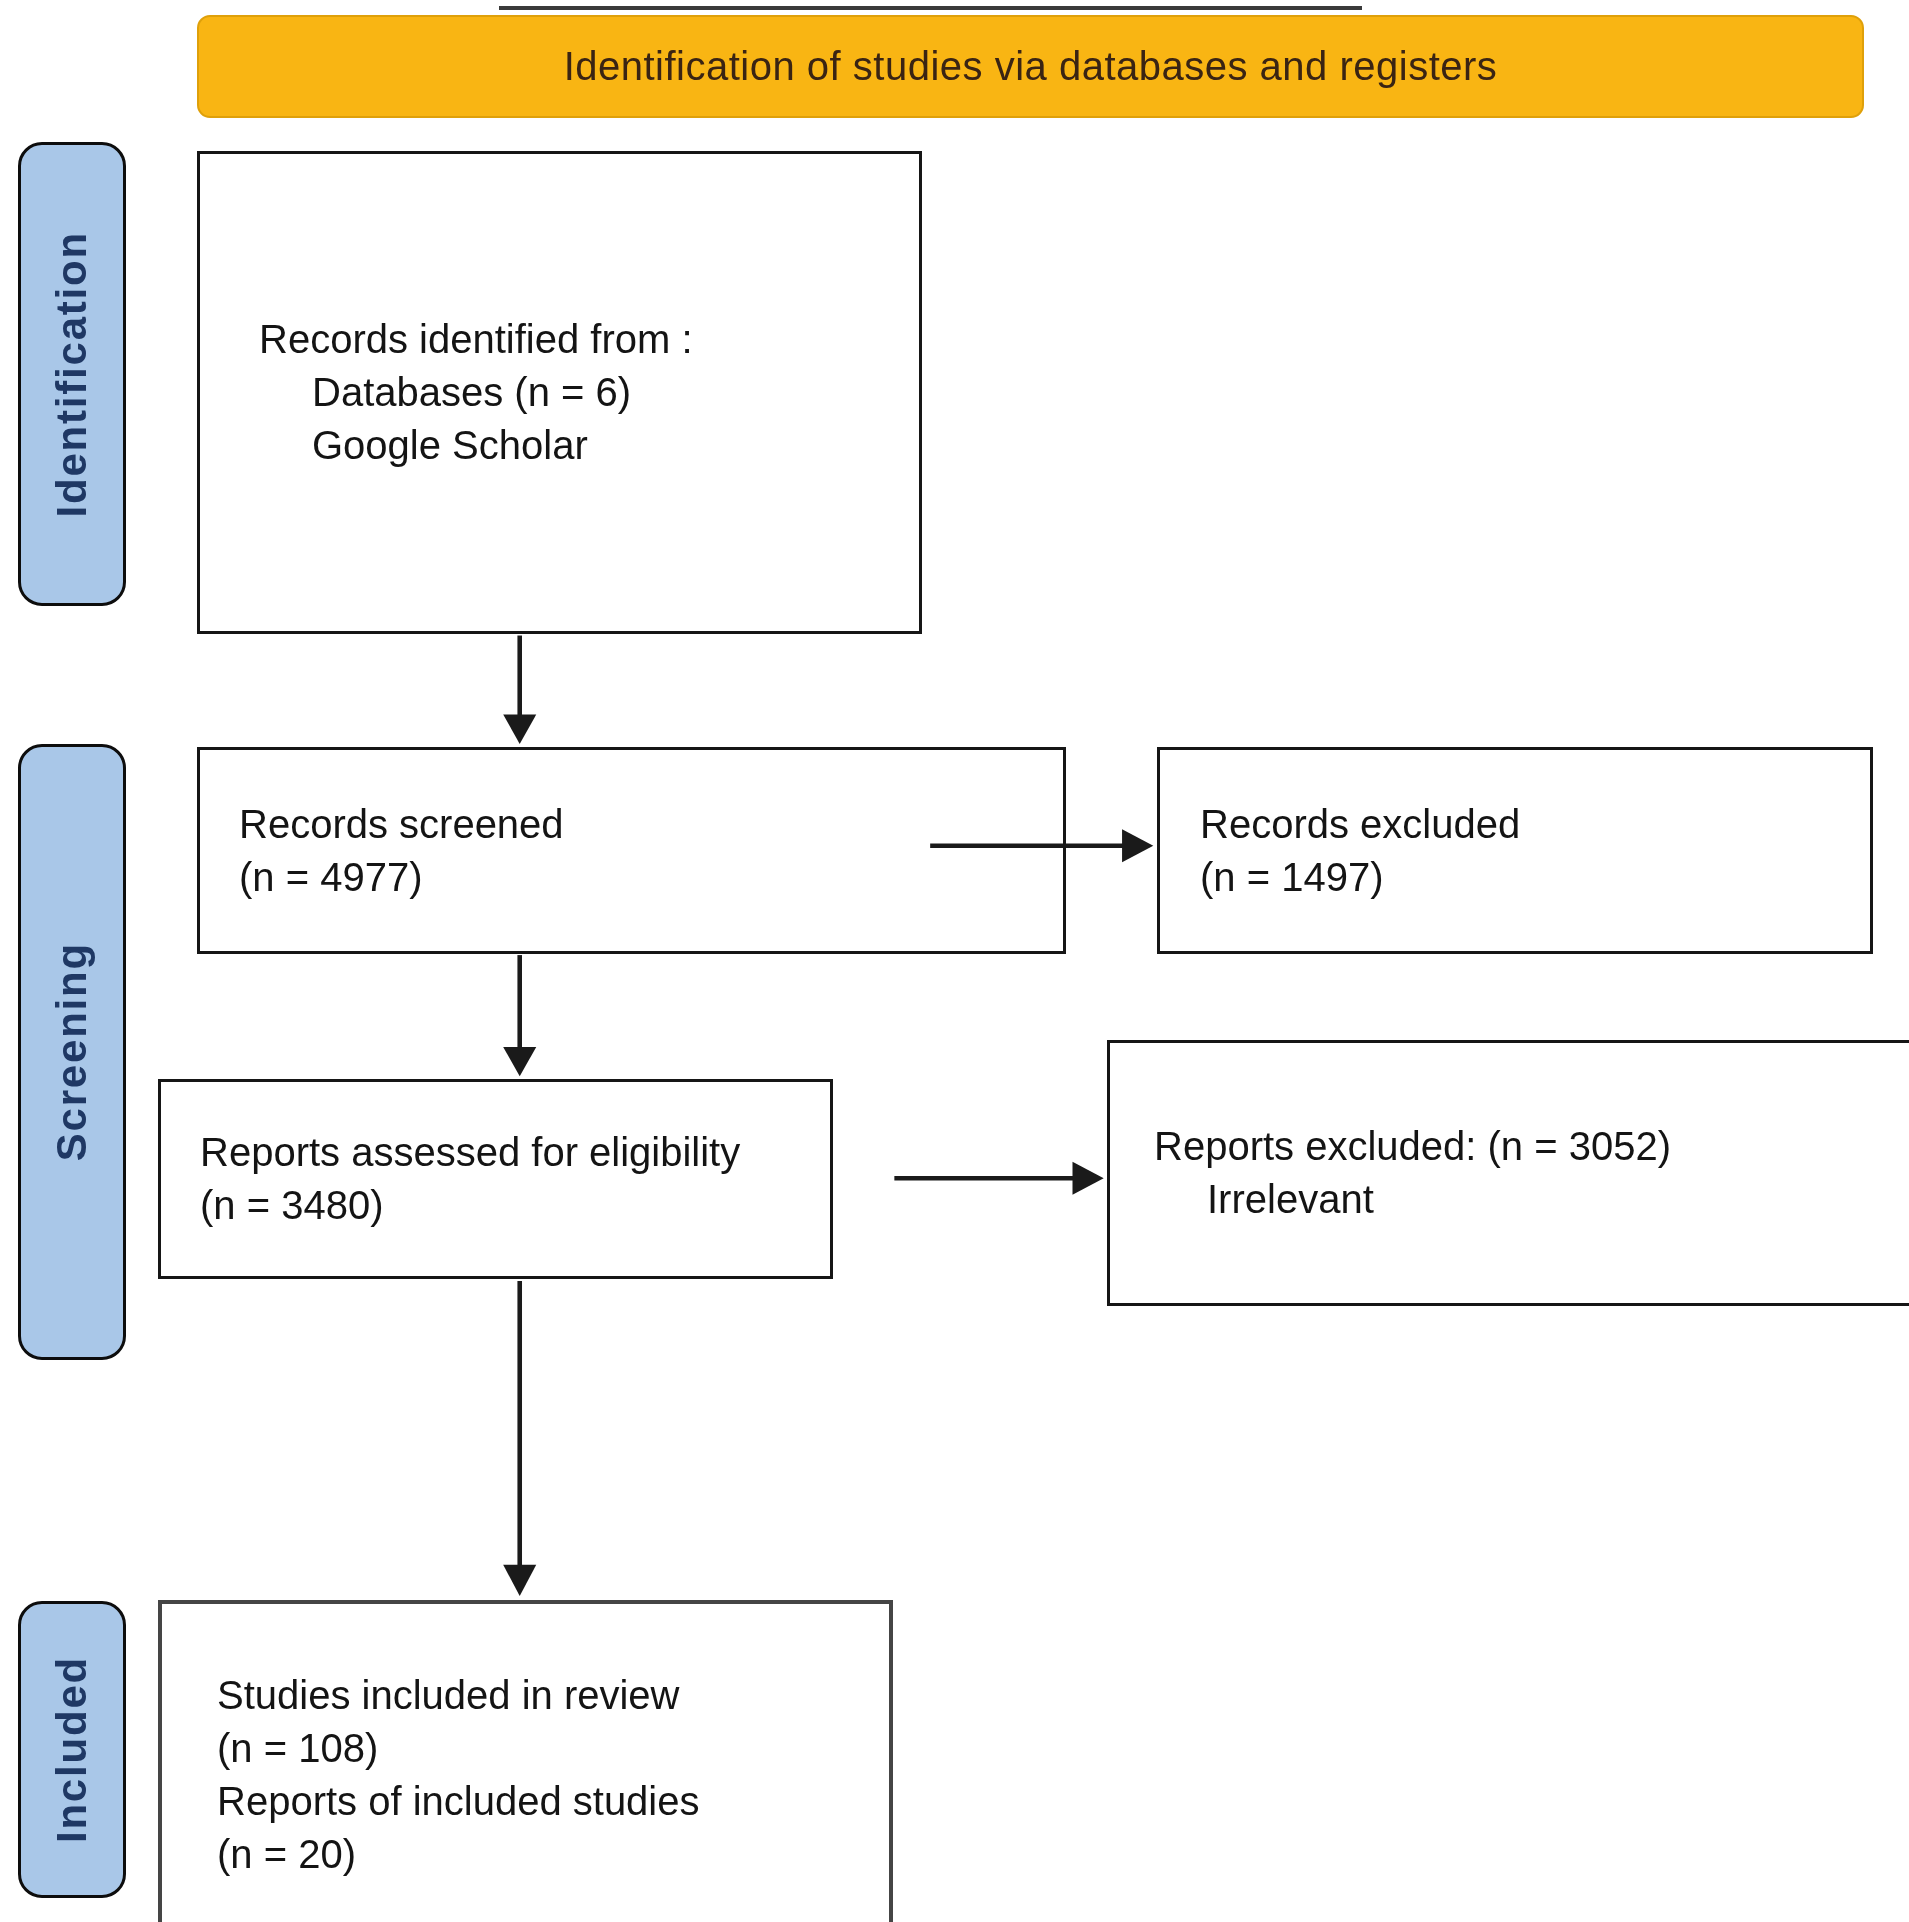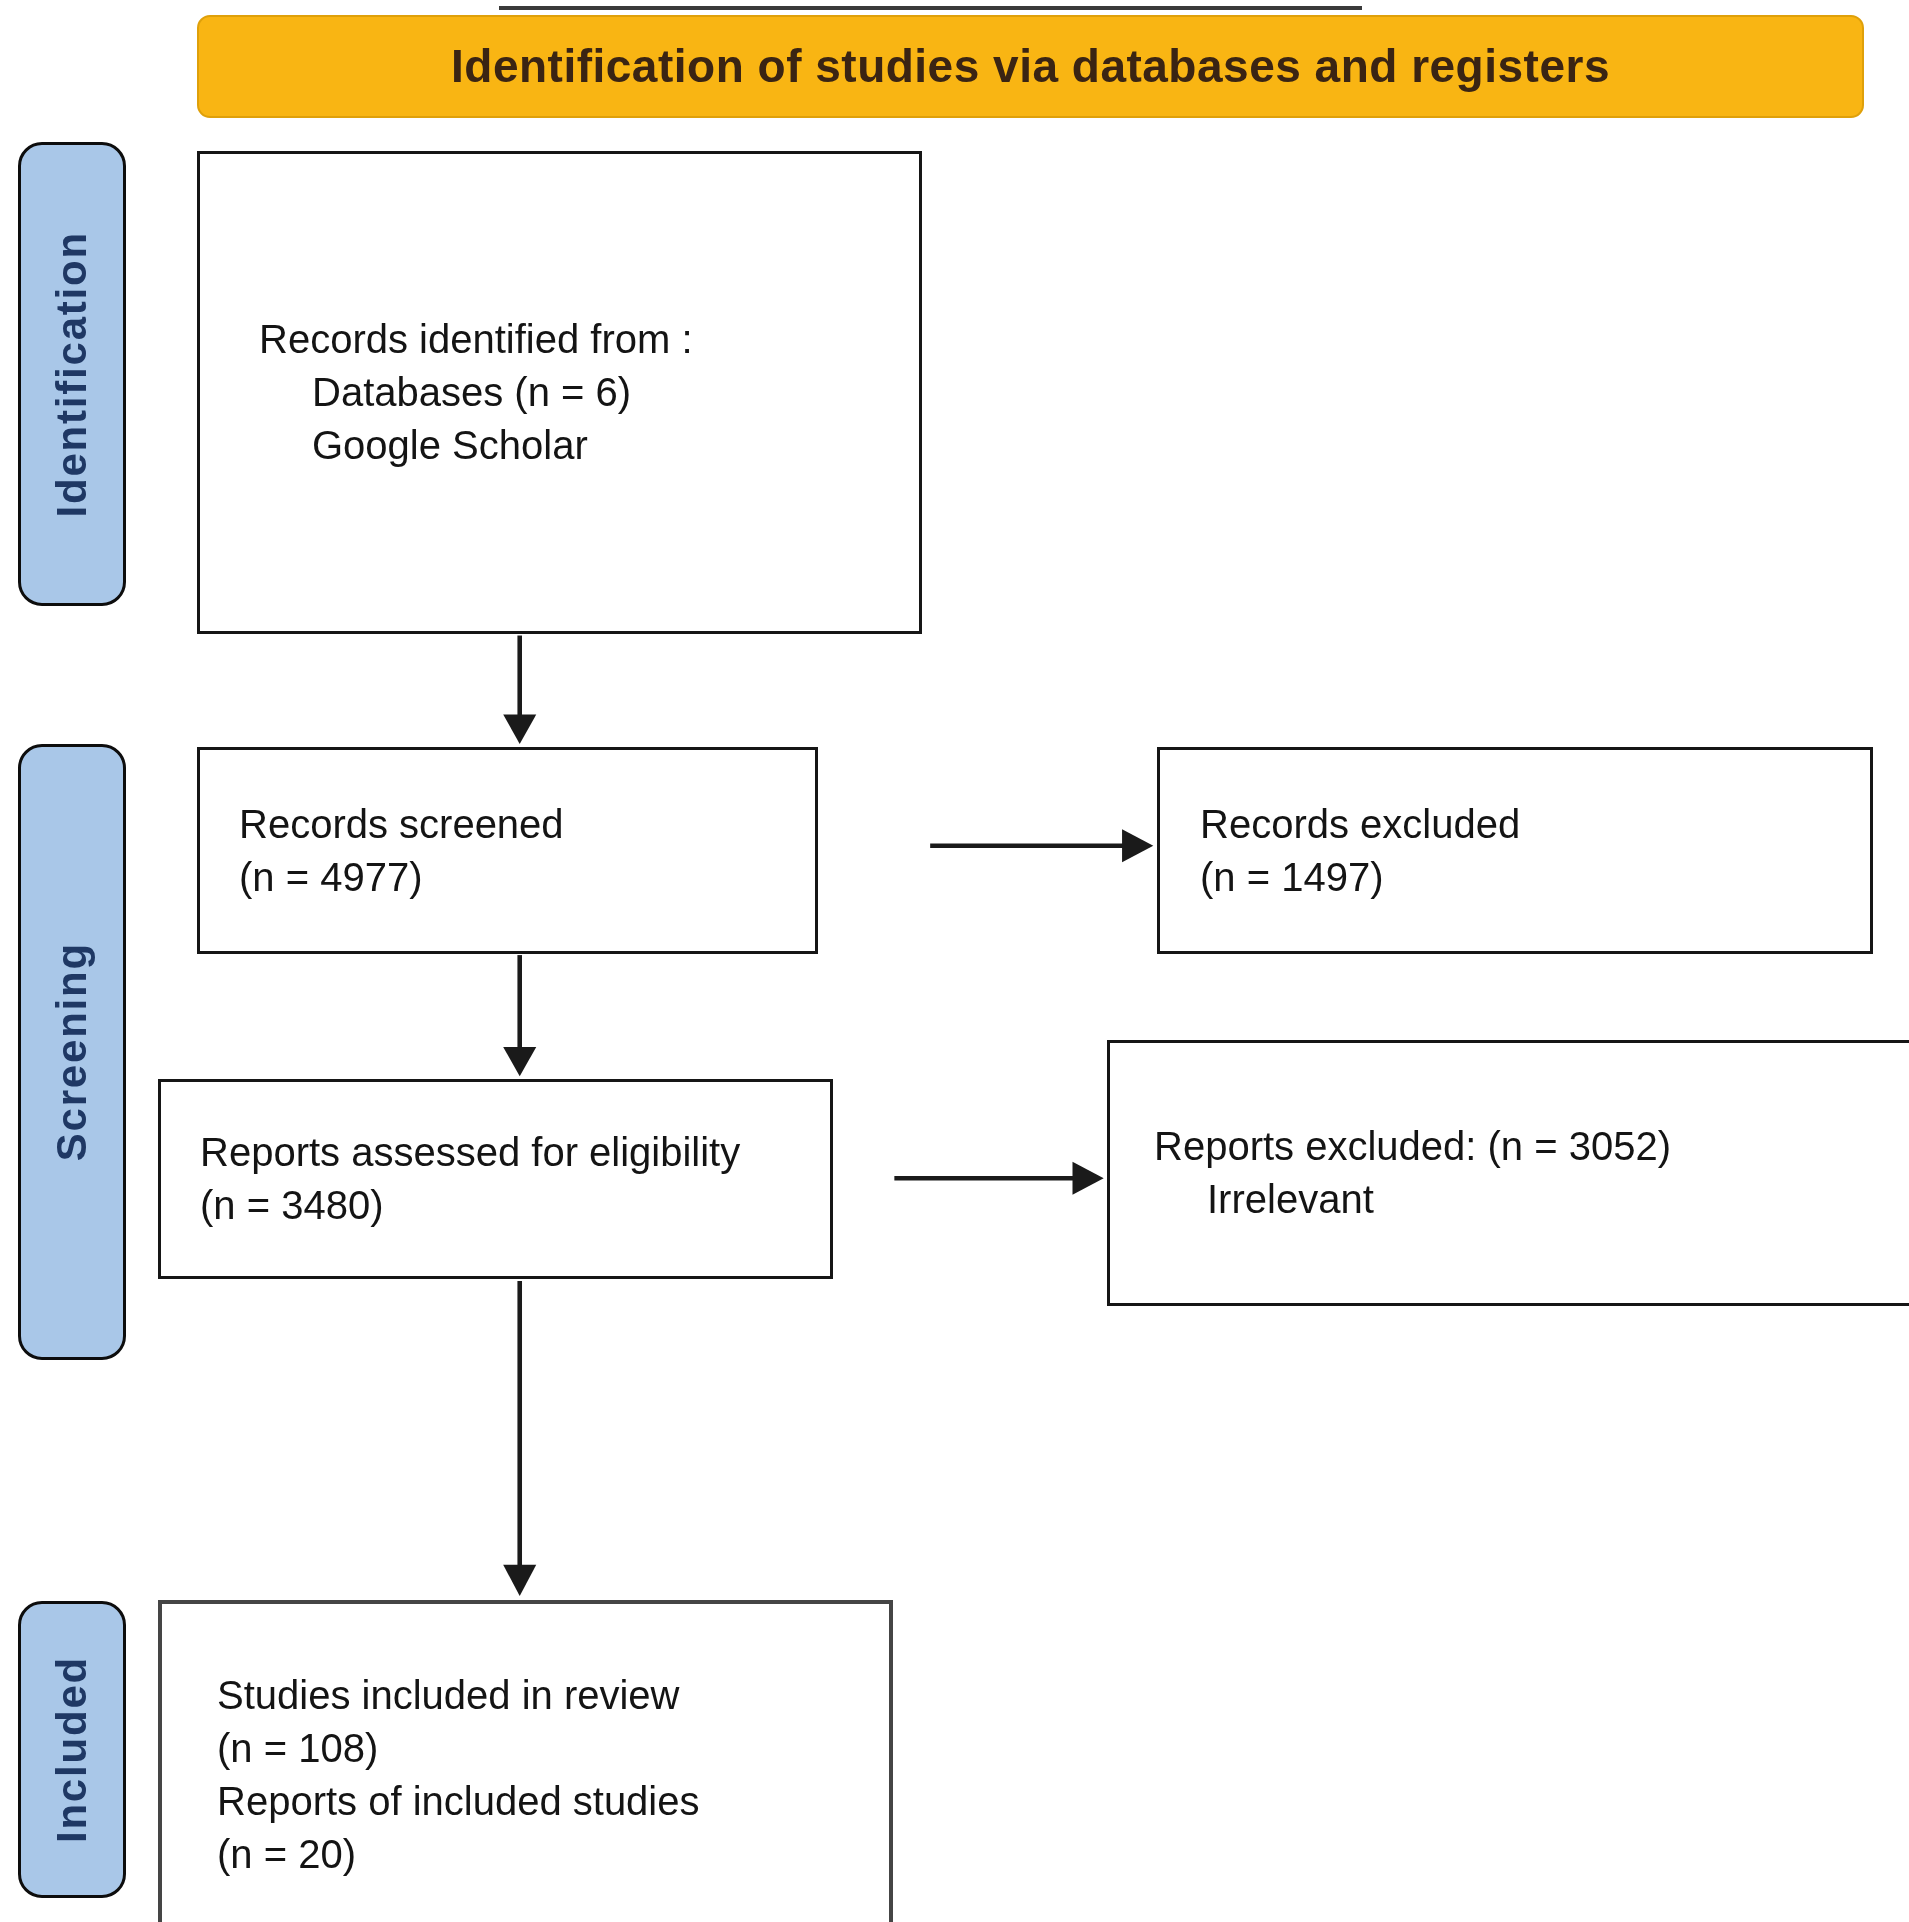--- a/index.html
+++ b/index.html
@@ -23,22 +23,22 @@
   .header {
     position: absolute;
     left: 197px; top: 14.7px;
     width: 1667px; height: 103px;
     background: var(--header-bg, #F9B513);
     border: 2.8px solid var(--header-border, #DT9F06);
     border-radius: 13px;
     display: flex; align-items: center; justify-content: center;
   }
   .header-title {
-    font-size: 46px;
-    font-weight: bold;
+    font-size: 40px;
+    font-weight: normal;
     color: var(--header-text, #3A2413);
     letter-spacing: 0.5px;
     text-align: right;
   }
 
   .stage {
     position: absolute;
     left: 18.4px; width: 108px;
     background: var(--stage-bg, #A9C7E8);
     border: 3.7px solid #0d0d0d;
@@ -66,21 +66,21 @@
   }
   .flowbox .line {
     font-size: 40px;
     line-height: 53px;
     color: #141414;
     white-space: nowrap;
   }
   .flowbox .indent { padding-left: 53px; }
 
   #box-records-identified { left: 197px;  top: 151px;  width: 725px; height: 483px; padding-left: 59px; }
-  #box-records-screened   { left: 197px;  top: 747px;  width: 621px; height: 207px; padding-left: 39px; }
+  #box-records-screened   { left: 197px;  top: 747px;  width: 869px; height: 207px; padding-left: 39px; }
   #box-records-excluded   { left: 1157px; top: 747px;  width: 716px; height: 207px; padding-left: 40px; }
   #box-reports-assessed   { left: 158px;  top: 1079px; width: 675px; height: 200px; padding-left: 39px; }
   #box-reports-excluded   { left: 1107px; top: 1040px; width: 816px; height: 266px; padding-left: 44px; }
   #box-studies-included   { left: 158px;  top: 1600px; width: 735px; height: 350px; padding-left: 55px;
                             border-color: #454545; border-width: 4.6px; }
 
   svg.arrows {
     position: absolute;
     left: 0; top: 0;
     width: 1909px; height: 1923px;

